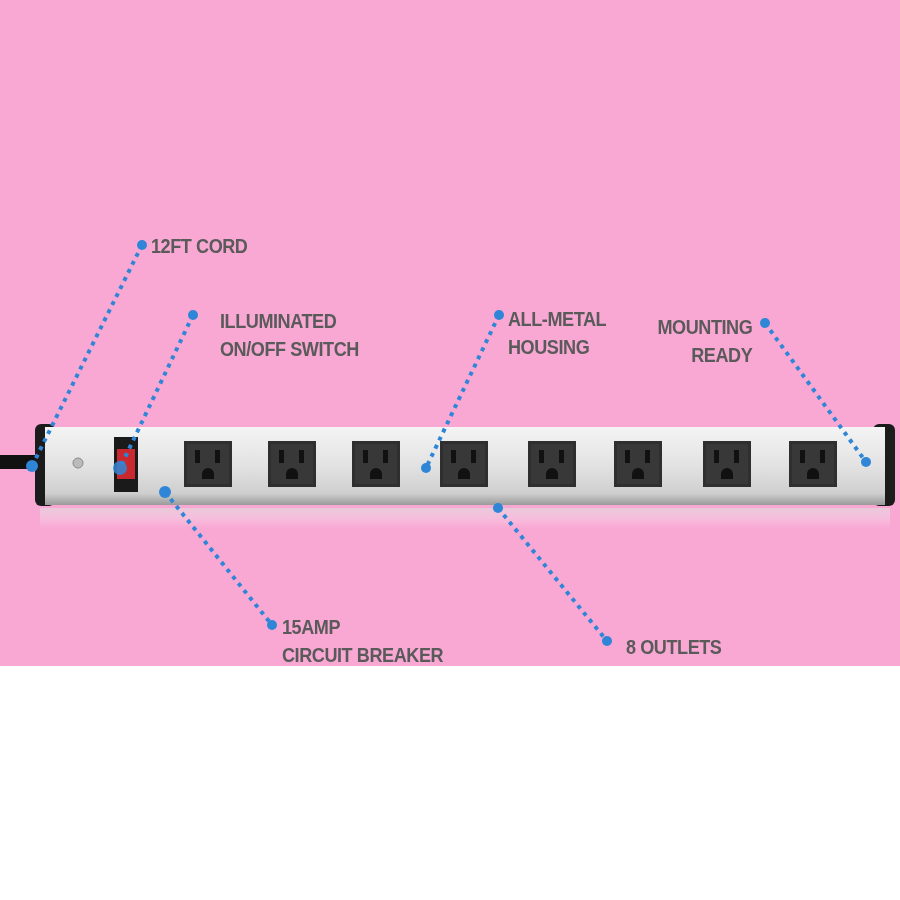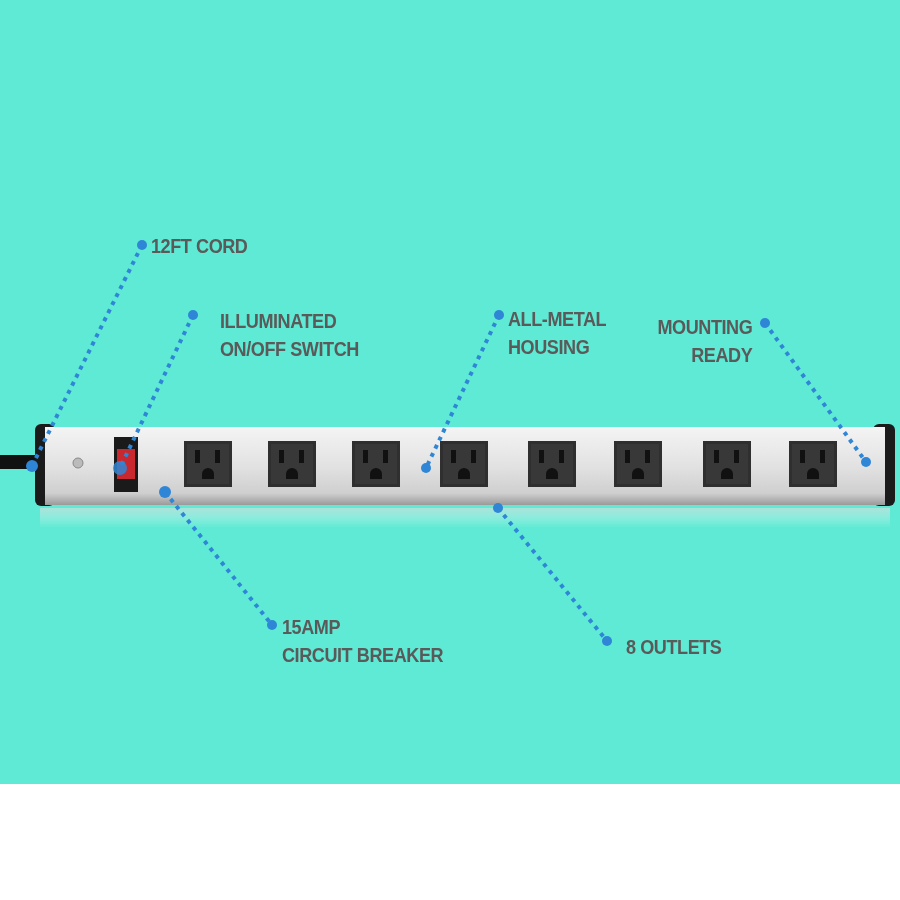--- a/index.html
+++ b/index.html
@@ -1,16 +1,16 @@
 <!DOCTYPE html>
 <html><head>
 <meta charset="utf-8">
 <style>
   html,body{margin:0;padding:0;background:#fff;}
-  #stage{position:relative;width:900px;height:784px;overflow:hidden;background:#5eead4;font-family:"Liberation Sans",sans-serif;}
+  #stage{position:relative;width:900px;height:666px;overflow:hidden;background:#f9a8d4;font-family:"Liberation Sans",sans-serif;}
   svg{position:absolute;left:0;top:0;}
   .label{position:absolute;color:#5a5a5a;font-weight:bold;font-size:21px;line-height:28px;letter-spacing:-0.5px;transform:scaleX(0.86);transform-origin:left top;white-space:nowrap;}
   .label.right{transform-origin:right top;text-align:right;}
   .label span{display:block;}
 </style>
 </head>
 <body>
 
 <div id="stage">
   <svg width="900" height="900" viewBox="0 0 900 900">

